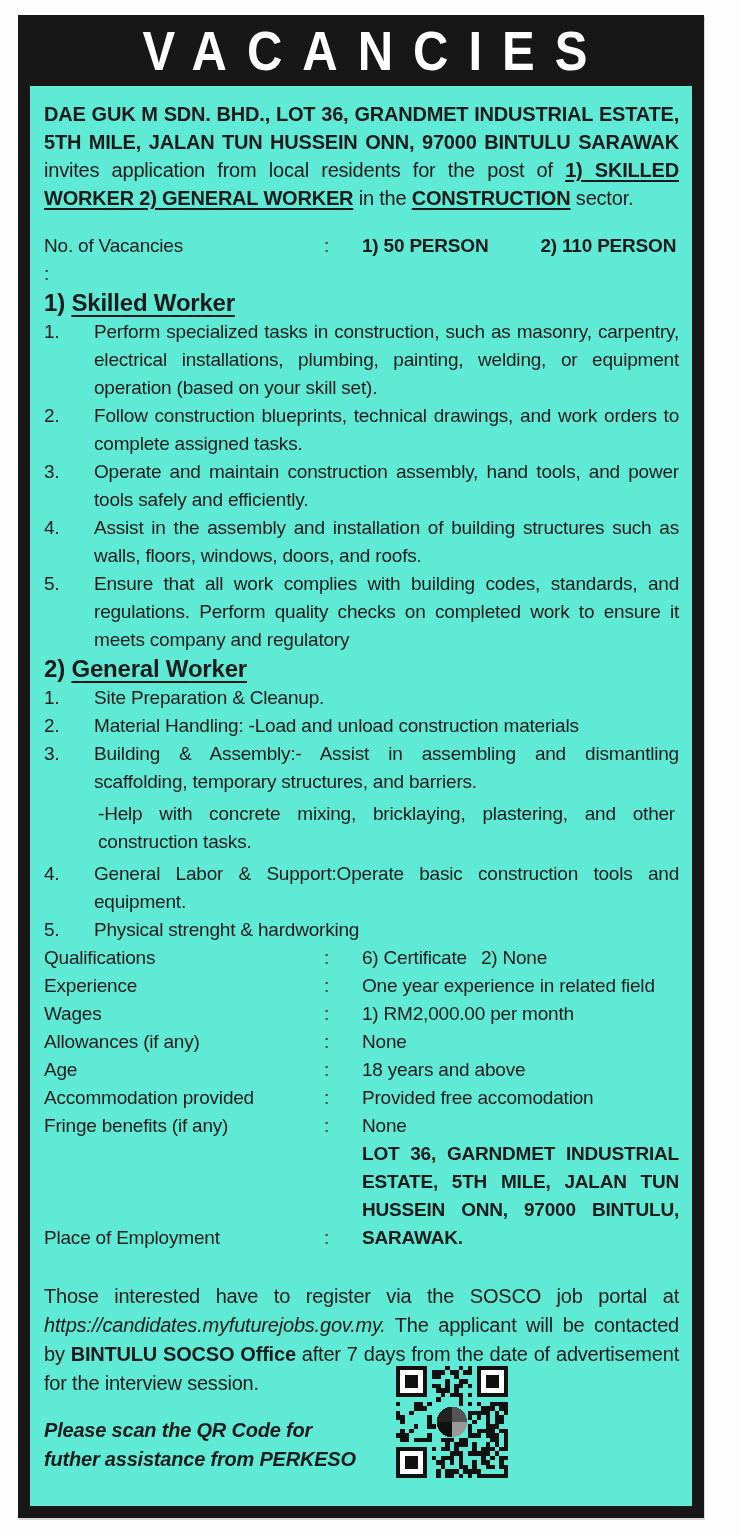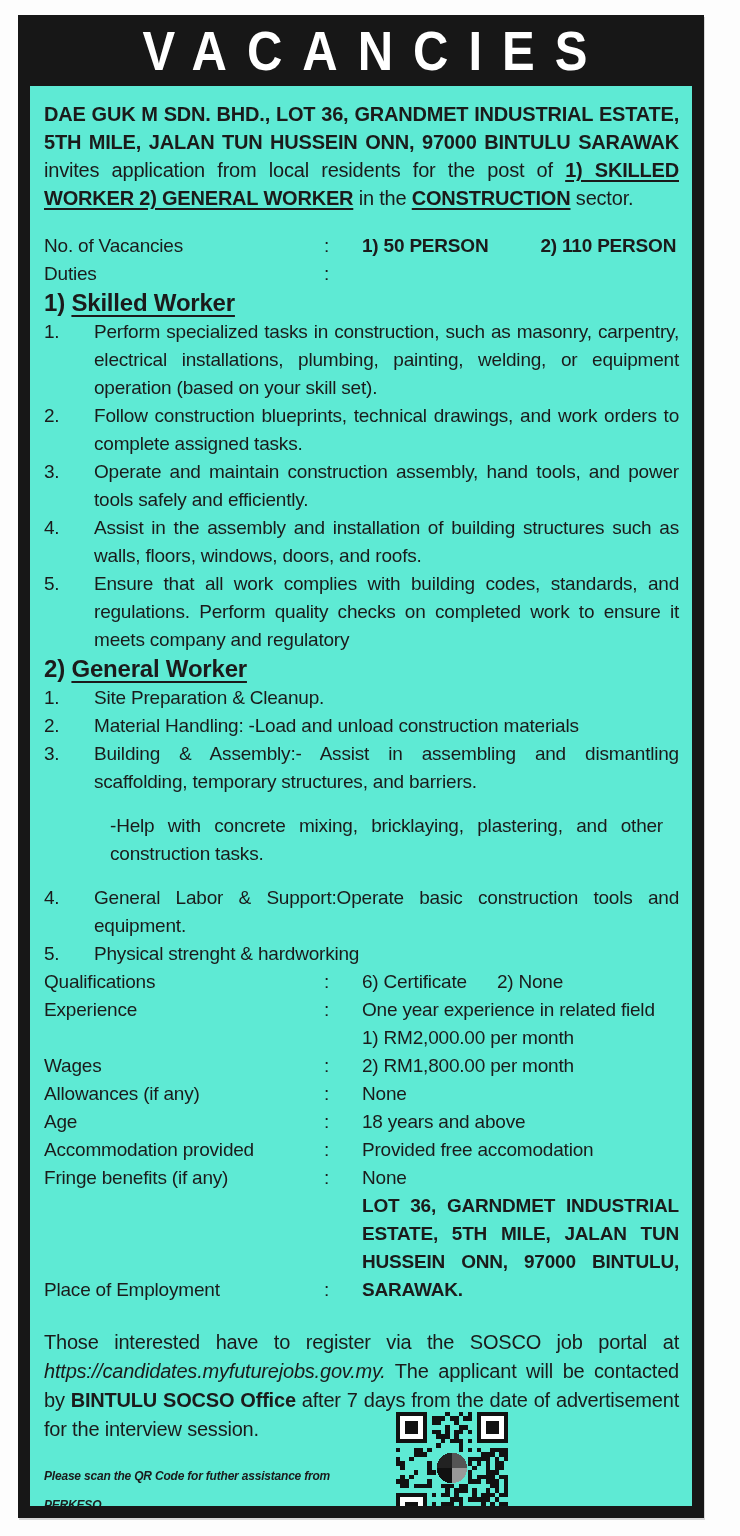--- a/index.html
+++ b/index.html
@@ -28,34 +28,34 @@
     margin:2px 0 20px 0;text-align:justify;font-size:20px;line-height:28px;
   }
   .intro span.b{font-weight:700;}
   .intro span.u{text-decoration:underline;text-decoration-thickness:2px;text-underline-offset:3px;}
   .spec-row{display:flex;align-items:flex-end;gap:12px;}
   .spec-label{width:268px;flex:none;}
   .spec-colon{width:26px;flex:none;}
   .spec-value{flex:1;}
   .bold{font-weight:700;}
   .gap-wide{display:inline-block;margin-left:52px;}
-  .gap-med{display:inline-block;margin-left:30px;}
+  .gap-med{display:inline-block;margin-left:14px;}
   .justify{text-align:justify;}
   .section-heading{font-weight:700;font-size:24px;line-height:30px;}
   .section-heading .hu{text-decoration:underline;text-decoration-thickness:2px;text-underline-offset:4px;}
   .li{display:flex;align-items:flex-start;}
   .li-num{width:50px;flex:none;}
   .li-text{flex:1;text-align:justify;}
-  .li-extra{margin:16px;}
-  .footer{margin-top:24px;position:relative;}
+  .li-extra{margin:4px;}
+  .footer{margin-top:30px;position:relative;}
   .footer-para{margin:0;text-align:justify;font-size:20px;line-height:29px;}
   .footer-para span.i{font-style:italic;}
   .footer-para span.b{font-weight:700;}
   .qr-note{
-    width:320px;font-weight:700;font-style:italic;font-size:12px;line-height:29px;
+    width:320px;font-weight:700;font-style:italic;font-size:20px;line-height:29px;
     margin-top:18px;
   }
   .qr-box{position:absolute;left:352px;top:84px;width:112px;height:112px;}
   .qr-box svg{display:block;width:112px;height:112px;}
 </style>
 </head>
 <body>
 
 <div class="ad-frame">
   <div class="banner">
@@ -68,21 +68,20 @@
 
     <div class="spec-row">
       <span class="spec-label">No. of Vacancies</span>
       <span class="spec-colon">:</span>
       <span class="spec-value bold">
         <span>1) 50 PERSON</span><span class="gap-wide">2) 110 PERSON</span>
       </span>
     </div>
 
     <div class="spec-row">
-      <span class="spec-label">Duties</span>
       <span class="spec-colon">:</span>
       <span class="spec-value"></span>
     </div>
 
     <div class="section-heading">
       <span>1)</span>
       <span class="hu">Skilled Worker</span>
     </div>
 
     <div>
@@ -151,21 +150,20 @@
       <span class="spec-label">Experience</span>
       <span class="spec-colon">:</span>
       <span class="spec-value">One year experience in related field</span>
     </div>
 
     <div class="spec-row">
       <span class="spec-label">Wages</span>
       <span class="spec-colon">:</span>
       <span class="spec-value">
         <div>1) RM2,000.00 per month</div>
-        <div>2) RM1,800.00 per month</div>
       </span>
     </div>
 
     <div class="spec-row">
       <span class="spec-label">Allowances (if any)</span>
       <span class="spec-colon">:</span>
       <span class="spec-value">None</span>
     </div>
 
     <div class="spec-row">

